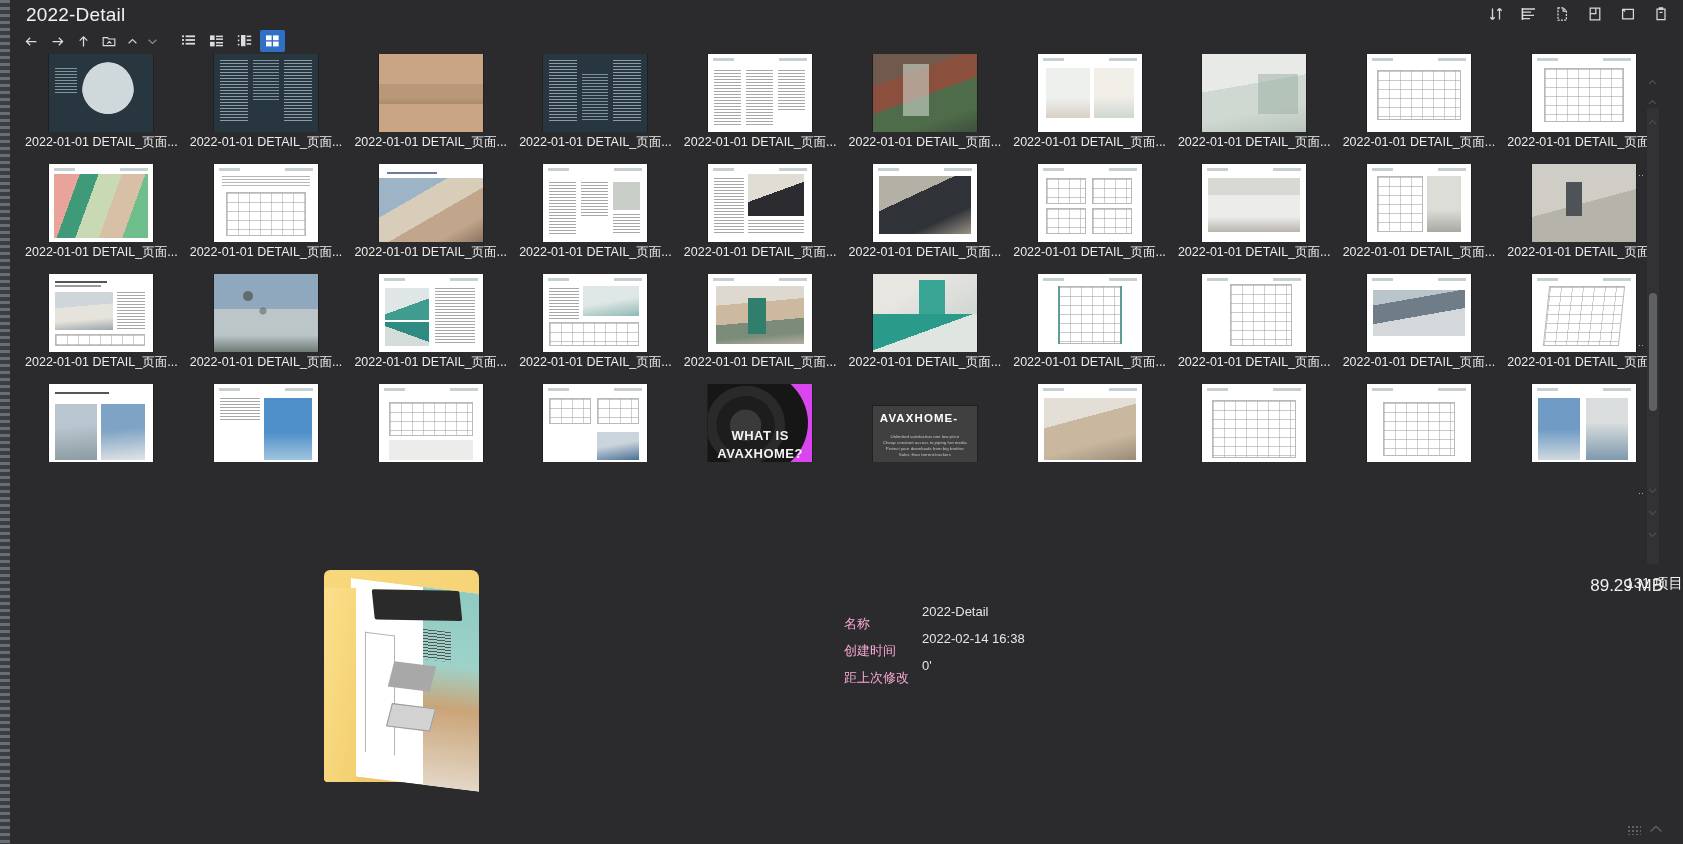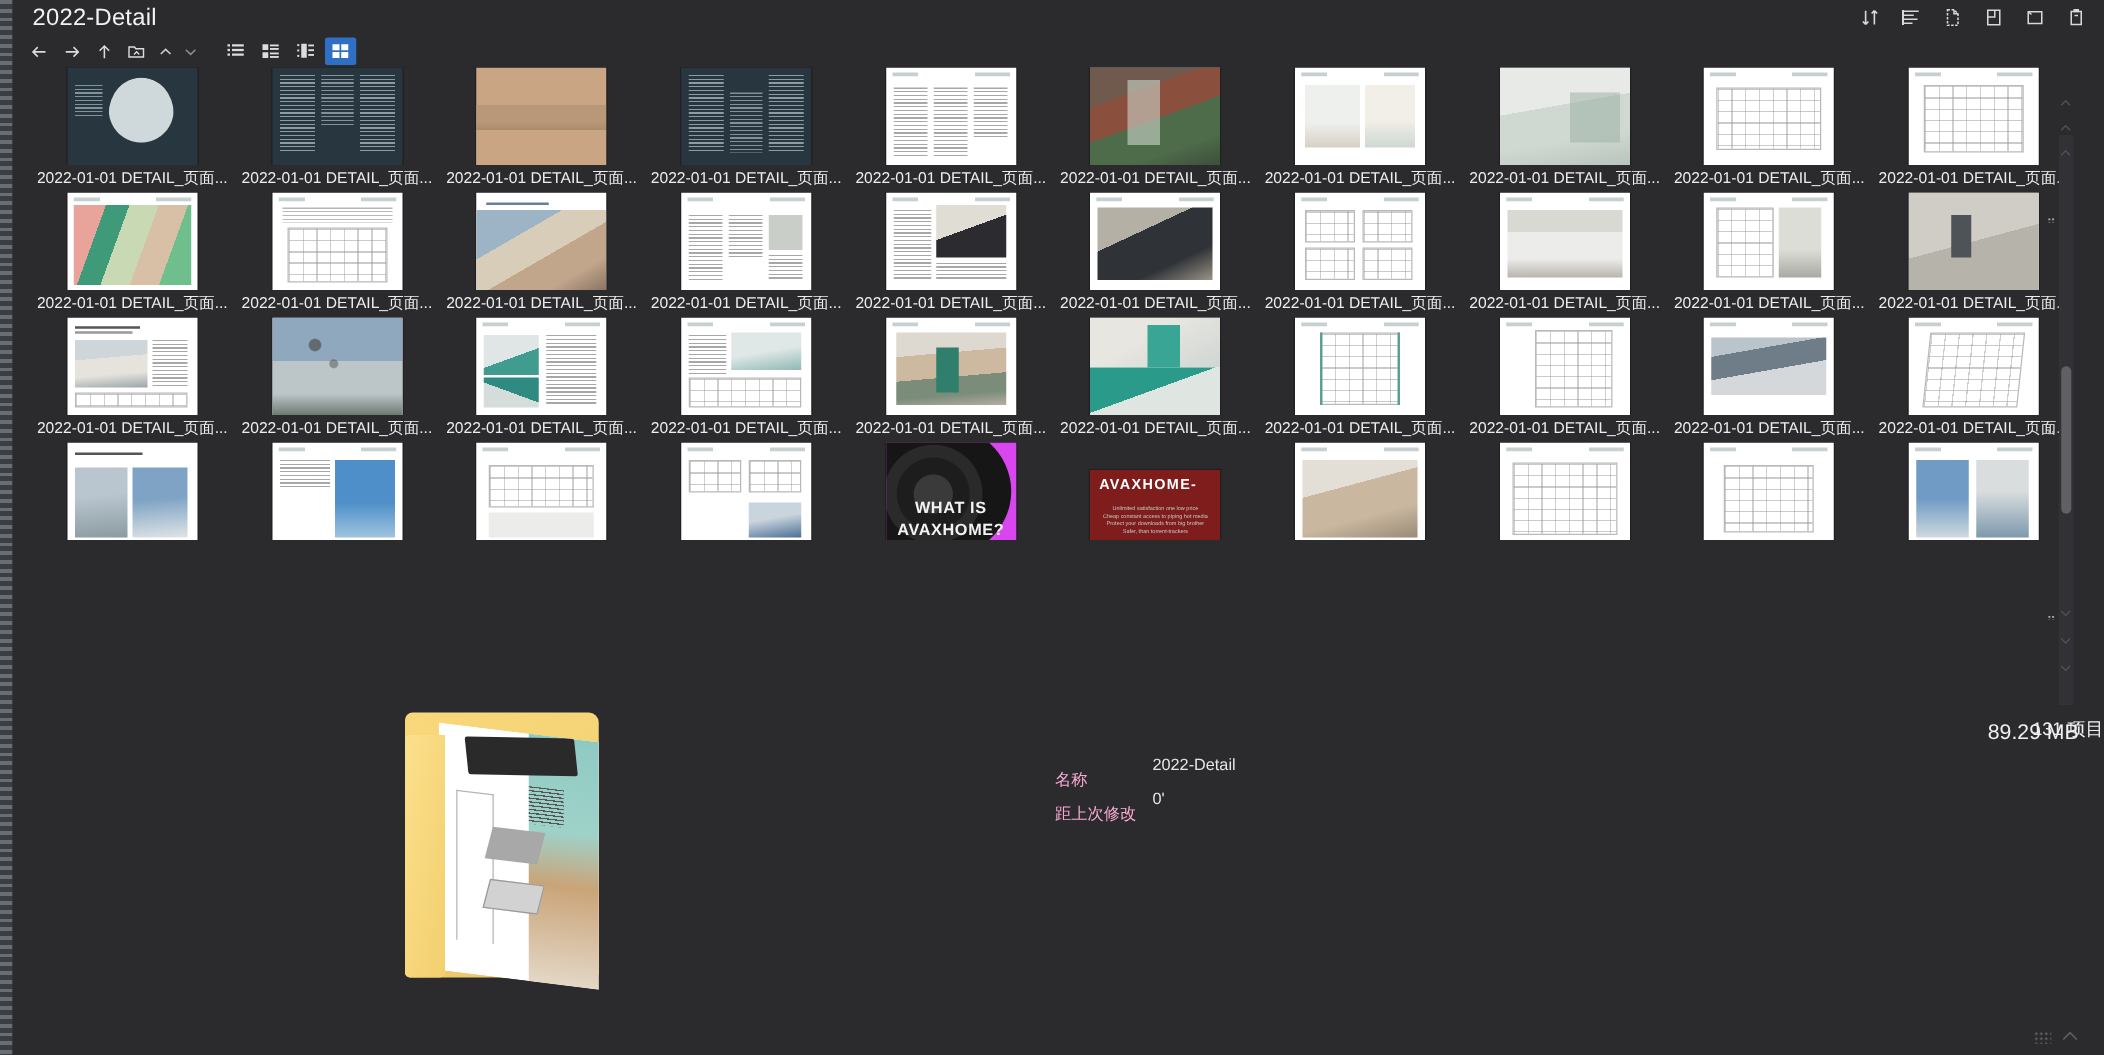--- a/index.html
+++ b/index.html
@@ -100,20 +100,21 @@
     margin-left: 24px;
     margin-right: 22px;
     overflow: hidden;
   }
   .grid {
     display: grid;
     grid-template-columns: repeat(10, 1fr);
     column-gap: 0px;
     row-gap: 0px;
     padding-top: 0px;
+    gap: 10px;
   }
   .cell {
     height: 100px;
     display: flex; flex-direction: column;
     align-items: center; justify-content: flex-start;
     cursor: pointer;
     overflow: hidden;
   }
   .cell:first-child { }
   .thumb-box {
@@ -850,21 +851,21 @@
             <div class="ph-img" style="left:-20px;top:-16px;width:120px;height:110px;background:radial-gradient(circle at 48% 52%,#3a3a3a 0 18%,#1d1d1d 19% 34%,#2a2a2a 35% 46%,#161616 47% 100%);border-radius:50%;"></div>
             <div style="position:absolute;left:0;right:0;top:44px;text-align:center;color:#f3f3f3;font-size:13px;font-weight:700;letter-spacing:.5px;font-family:'Liberation Sans',sans-serif;">WHAT IS</div>
             <div style="position:absolute;left:0;right:0;top:62px;text-align:center;color:#f3f3f3;font-size:13px;font-weight:700;letter-spacing:.5px;font-family:'Liberation Sans',sans-serif;">AVAXHOME?</div>
           </div>
         </div>
         <div class="label"></div>
       </div>
 
       <div class="cell">
         <div class="thumb-box">
-          <div class="page" style="background:#7f1d1d;margin-top:43px;">
+          <div class="page" style="background:#404040;margin-top:43px;">
             <div style="position:absolute;left:7px;top:6px;color:#fff;font-size:11.5px;font-weight:700;letter-spacing:1.1px;font-family:'Liberation Sans',sans-serif;">AVAXHOME-</div>
             <div style="position:absolute;left:0;right:0;top:28px;text-align:center;color:#c5c5c5;font-size:4.4px;line-height:6px;font-family:'Liberation Sans',sans-serif;">
               <div>Unlimited satisfaction one low price</div>
               <div>Cheap constant access to piping hot media</div>
               <div>Protect your downloads from big brother</div>
               <div>Safer, than torrent-trackers</div>
             </div>
             <div style="position:absolute;left:0;right:0;bottom:8px;text-align:center;color:#8d8d8d;font-size:3.6px;font-family:'Liberation Sans',sans-serif;">18 years of seamless operations and our users' satisfaction</div>
           </div>
         </div>
@@ -952,20 +953,24 @@
     <div class="edge-marks" style="top:438px;"></div>
   </div>
 
   <div class="infopanel">
     <div class="item-count">131 项目</div>
     <div class="size-label">89.29 MB</div>
 
     <div class="meta-row">
       <div class="meta-key">名称</div>
       <div class="meta-val">2022-Detail</div>
+    </div>
+    <div class="meta-row">
+      <div class="meta-key">创建时间</div>
+      <div class="meta-val">2022-02-14  16:38</div>
     </div>
     <div class="meta-row">
       <div class="meta-key">距上次修改</div>
       <div class="meta-val">0'</div>
     </div>
   </div>
 
   <div class="preview-wrap">
     <div class="folder">
       <div class="folder-back"></div>

